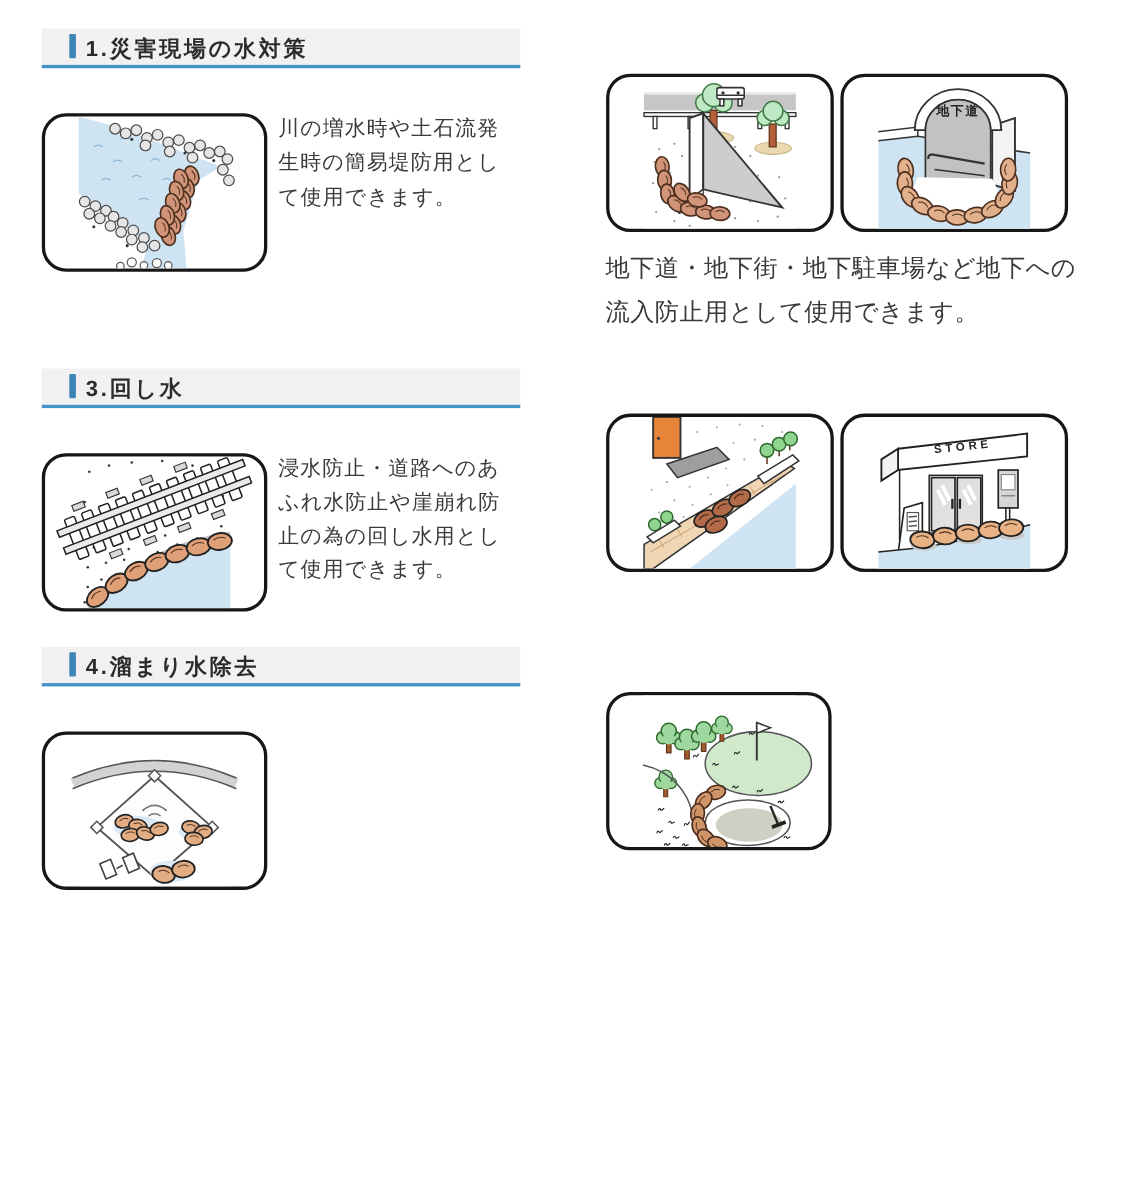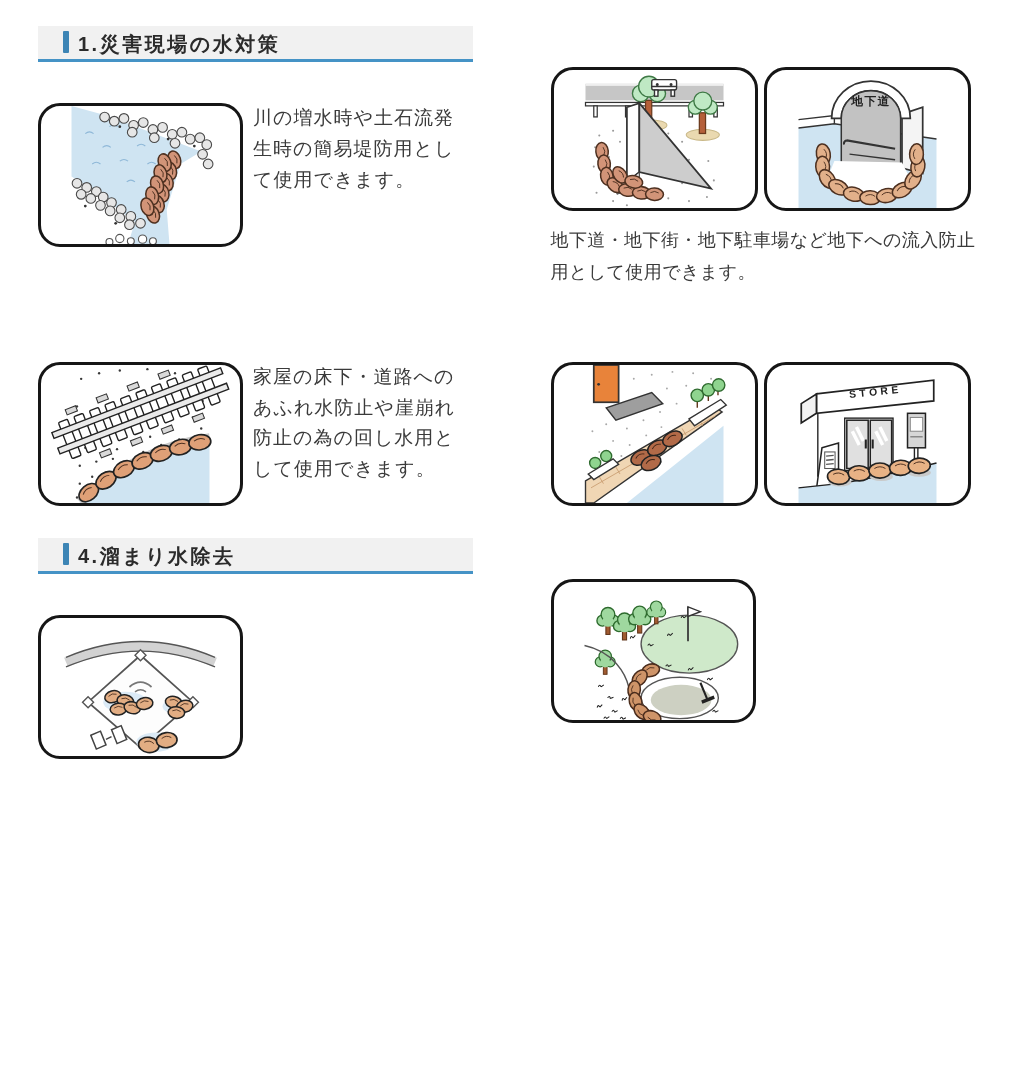--- a/index.html
+++ b/index.html
@@ -57,21 +57,21 @@
     border-radius:22px;background:#fff;overflow:hidden;
   }
   .frame svg{display:block;width:100%;height:100%;}
   .two-up{display:flex;gap:6px;}
   .two-up .frame{width:207px;}
   .desc{
     font-size:19px;line-height:1.62;letter-spacing:1px;
     color:var(--body-text);margin-left:10px;
   }
   .caption{
-    font-size:18px;line-height:1.8;letter-spacing:0.4px;
+    font-size:22px;line-height:1.8;letter-spacing:0.4px;
     color:var(--body-text);margin-top:13px;
   }
 </style>
 </head>
 <body>
 
 <div class="page">
 
   <section class="usecase">
     <div class="sec-header">
@@ -285,20 +285,24 @@
               <use href="#bag3" transform="translate(171,122) rotate(-88)"></use>
             </g>
           </svg>
         </div>
       </div>
       <p class="caption">地下道・地下街・地下駐車場など地下への流入防止用として使用できます。</p>
     </div>
   </section>
 
   <section class="usecase">
+    <div class="sec-header">
+      <span class="bar"></span>
+      <h2 class="title">3.回し水</h2>
+    </div>
     <div class="sec-body side">
       <div class="frame">
         <svg viewBox="0 0 200 200">
           <defs>
             <g id="bag4">
                 <ellipse rx="16" ry="11" fill="#dfa077" stroke="#222" stroke-width="2.4"></ellipse>
                 <path d="M-8,-3 Q0,-8 8,-3" fill="none" stroke="#4d3020" stroke-width="1.4"></path>
               </g>
             <circle id="spk4" r="1.7" fill="#383838"></circle>
           </defs>
@@ -366,21 +370,21 @@
             <use href="#bag4" transform="translate(25,185) rotate(-40)"></use>
             <use href="#bag4" transform="translate(50,167) rotate(-35)"></use>
             <use href="#bag4" transform="translate(76,151) rotate(-29)"></use>
             <use href="#bag4" transform="translate(103,139) rotate(-24)"></use>
             <use href="#bag4" transform="translate(130,128) rotate(-18)"></use>
             <use href="#bag4" transform="translate(158,119) rotate(-13)"></use>
             <use href="#bag4" transform="translate(186,112) rotate(-9)"></use>
           </g>
         </svg>
       </div>
-      <p class="desc">家屋の床下・道路へのあふれ水防止や崖崩れ防止の為の回し水用として使用できます。</p>
+      <p class="desc">浸水防止・道路へのあふれ水防止や崖崩れ防止の為の回し水用として使用できます。</p>
     </div>
   </section>
 
   <section class="usecase">
     <div class="sec-body">
       <div class="two-up">
         <div class="frame">
           <svg viewBox="0 0 200 200">
             <defs>
               <g id="bag5">

